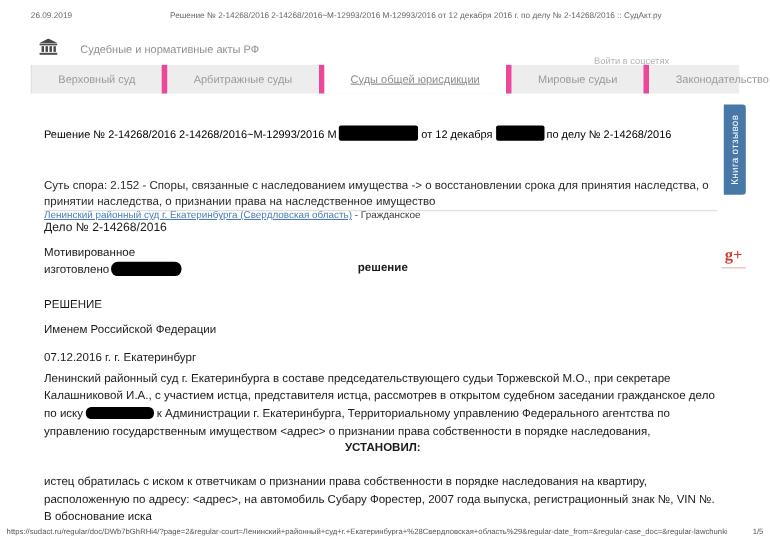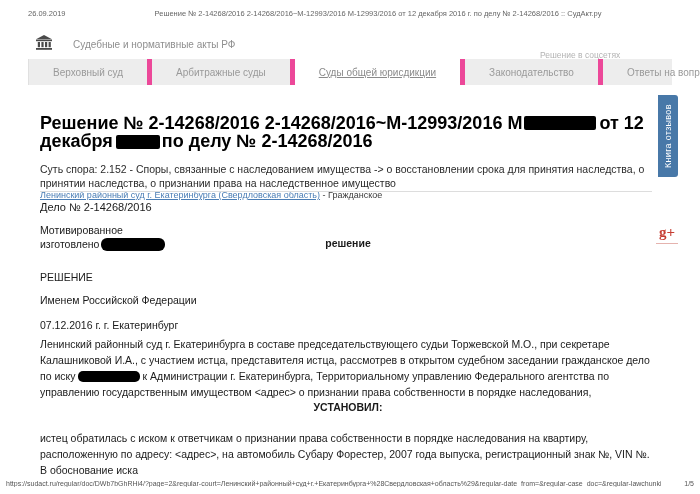--- a/index.html
+++ b/index.html
@@ -37,21 +37,21 @@
   .feedback-tab { position:absolute; top:95px; left:658px; width:20px; height:82px;
                   background:#4878a8; color:#fff; font-size:9px;
                   writing-mode:vertical-rl; transform:rotate(180deg);
                   display:flex; align-items:center; justify-content:center;
                   border-radius:3px 0 0 3px; letter-spacing:0.3px; cursor:pointer; }
   .gplus { position:absolute; top:224px; left:656px; width:22px; padding-bottom:2px;
            color:#c63d32; font-size:15px; font-weight:bold; text-align:center;
            border-bottom:1px solid #e5b3ae; cursor:pointer;
            font-family:"Liberation Serif","DejaVu Serif",serif; }
   .abs { position:absolute; left:40px; }
-  .doc-title { top:114px; width:616px; font-size:18px; font-weight:bold; line-height:18px; color:#000; }
+  .doc-title { top:114px; width:616px; font-size:10px; font-weight:normal; line-height:18px; color:#000; }
   .court-line { top:150px; font-size:9px; color:#3c3c3c;margin-top:40px; }
   .court-link { color:#4a7db5; text-decoration:underline; cursor:pointer; }
   .dispute { top:162px; width:612px; font-size:10.5px; line-height:14px; color:#2b2b2b; }
   .rule { top:191px; width:612px; border-top:1px solid #ddd; height:0; }
   .case-no { top:201px; font-size:11px; }
   .motivated { top:224px; font-size:10.5px; }
   .centered { width:616px; text-align:center; font-weight:bold; font-size:10.5px; }
   .decision-word { top:237px; }
   .made-line { top:238px; font-size:10.5px; }
   .reshenie { top:271px; font-size:10.5px; }
@@ -88,26 +88,27 @@
         <rect x="2.8" y="7" width="2.2" height="5.2" fill="#4a4a4a"></rect>
         <rect x="6.4" y="7" width="2.2" height="5.2" fill="#4a4a4a"></rect>
         <rect x="10" y="7" width="2.2" height="5.2" fill="#4a4a4a"></rect>
         <rect x="13.6" y="7" width="2.2" height="5.2" fill="#4a4a4a"></rect>
         <rect x="1" y="13" width="16" height="1.8" fill="#4a4a4a"></rect>
       </svg>
     </span>
     <span class="logo-text">Судебные и нормативные акты РФ</span>
   </div>
 
-  <span class="social-label">Решение в соцсетях</span>
+  <span class="social-label">Войти в соцсетях</span>
 
   <div class="nav">
     <div class="tab">Верховный суд</div>
     <div class="tab">Арбитражные суды</div>
     <div class="tab active">Суды общей юрисдикции</div>
+    <div class="tab">Мировые судьи</div>
     <div class="tab">Законодательство</div>
     <div class="tab">Ответы на вопросы</div>
   </div>
 
   <div class="feedback-tab">Книга отзывов</div>
   <div class="gplus">g+</div>
 
   <h1 class="abs doc-title">
     <span>Решение № 2-14268/2016 2-14268/2016~М-12993/2016 М</span><span class="redact h-redact1"></span><span>от 12 декабря</span><span class="redact h-redact2"></span><span>по делу № 2-14268/2016</span>
   </h1>

